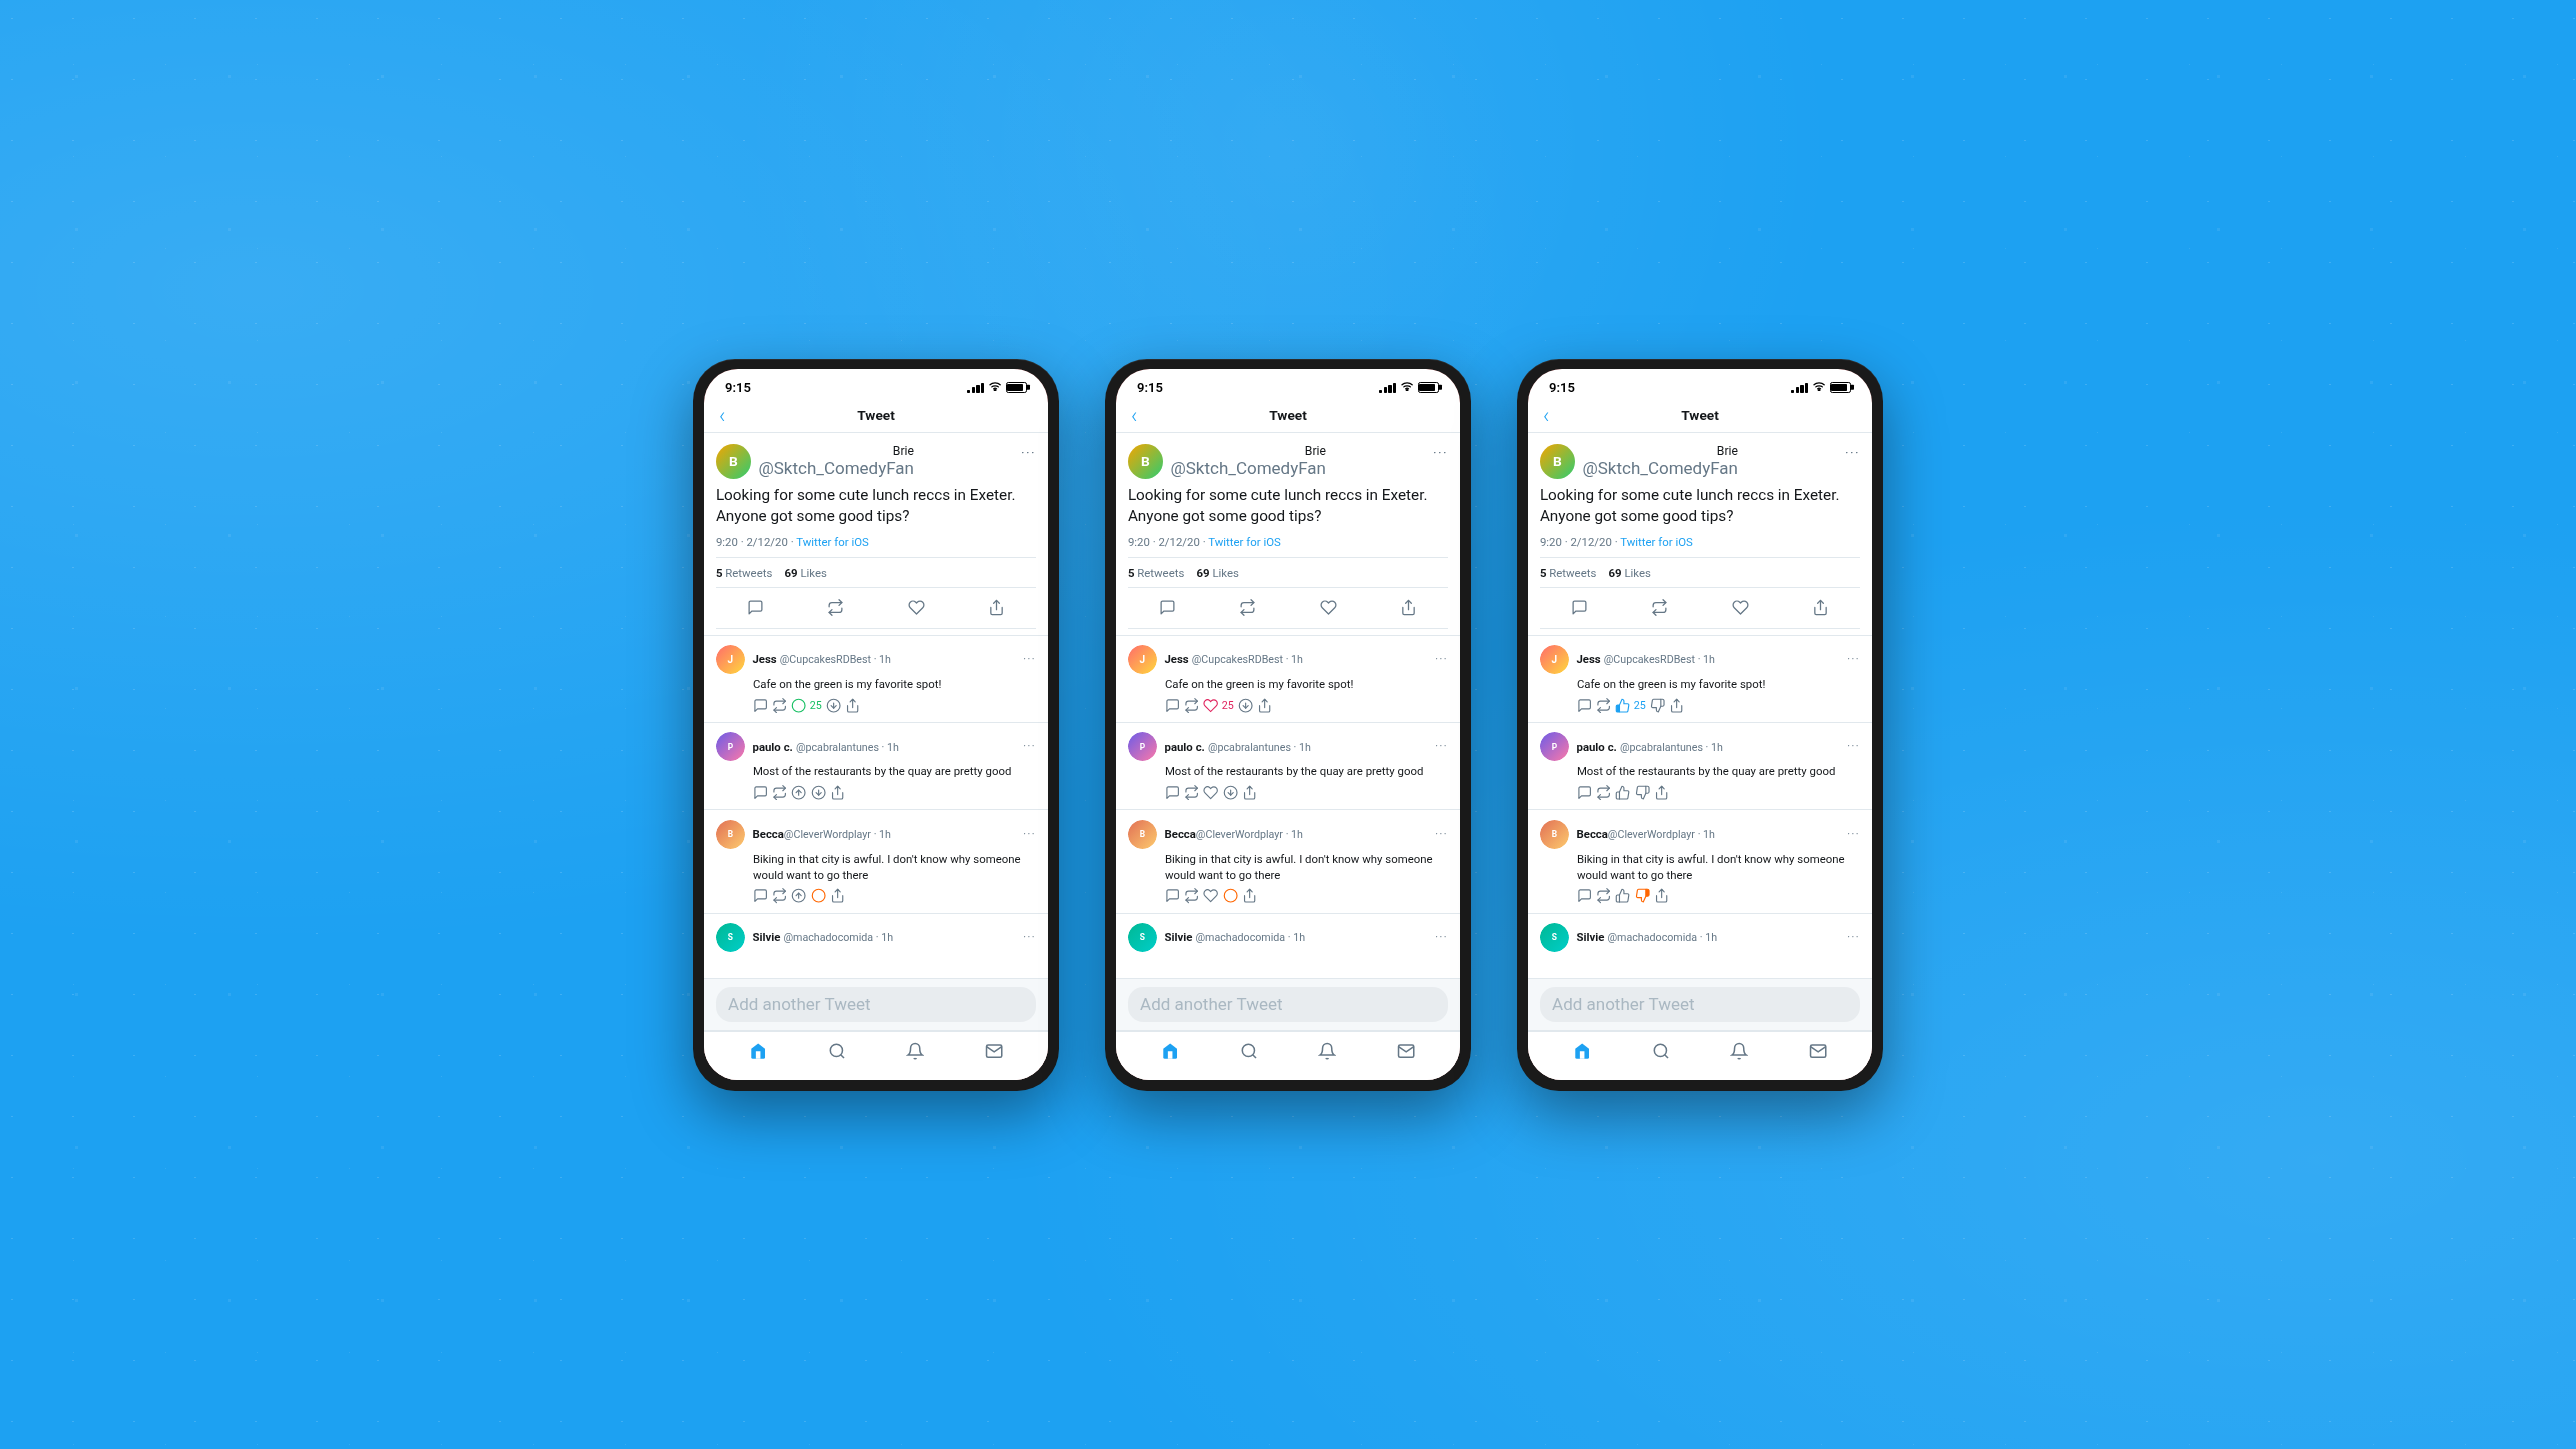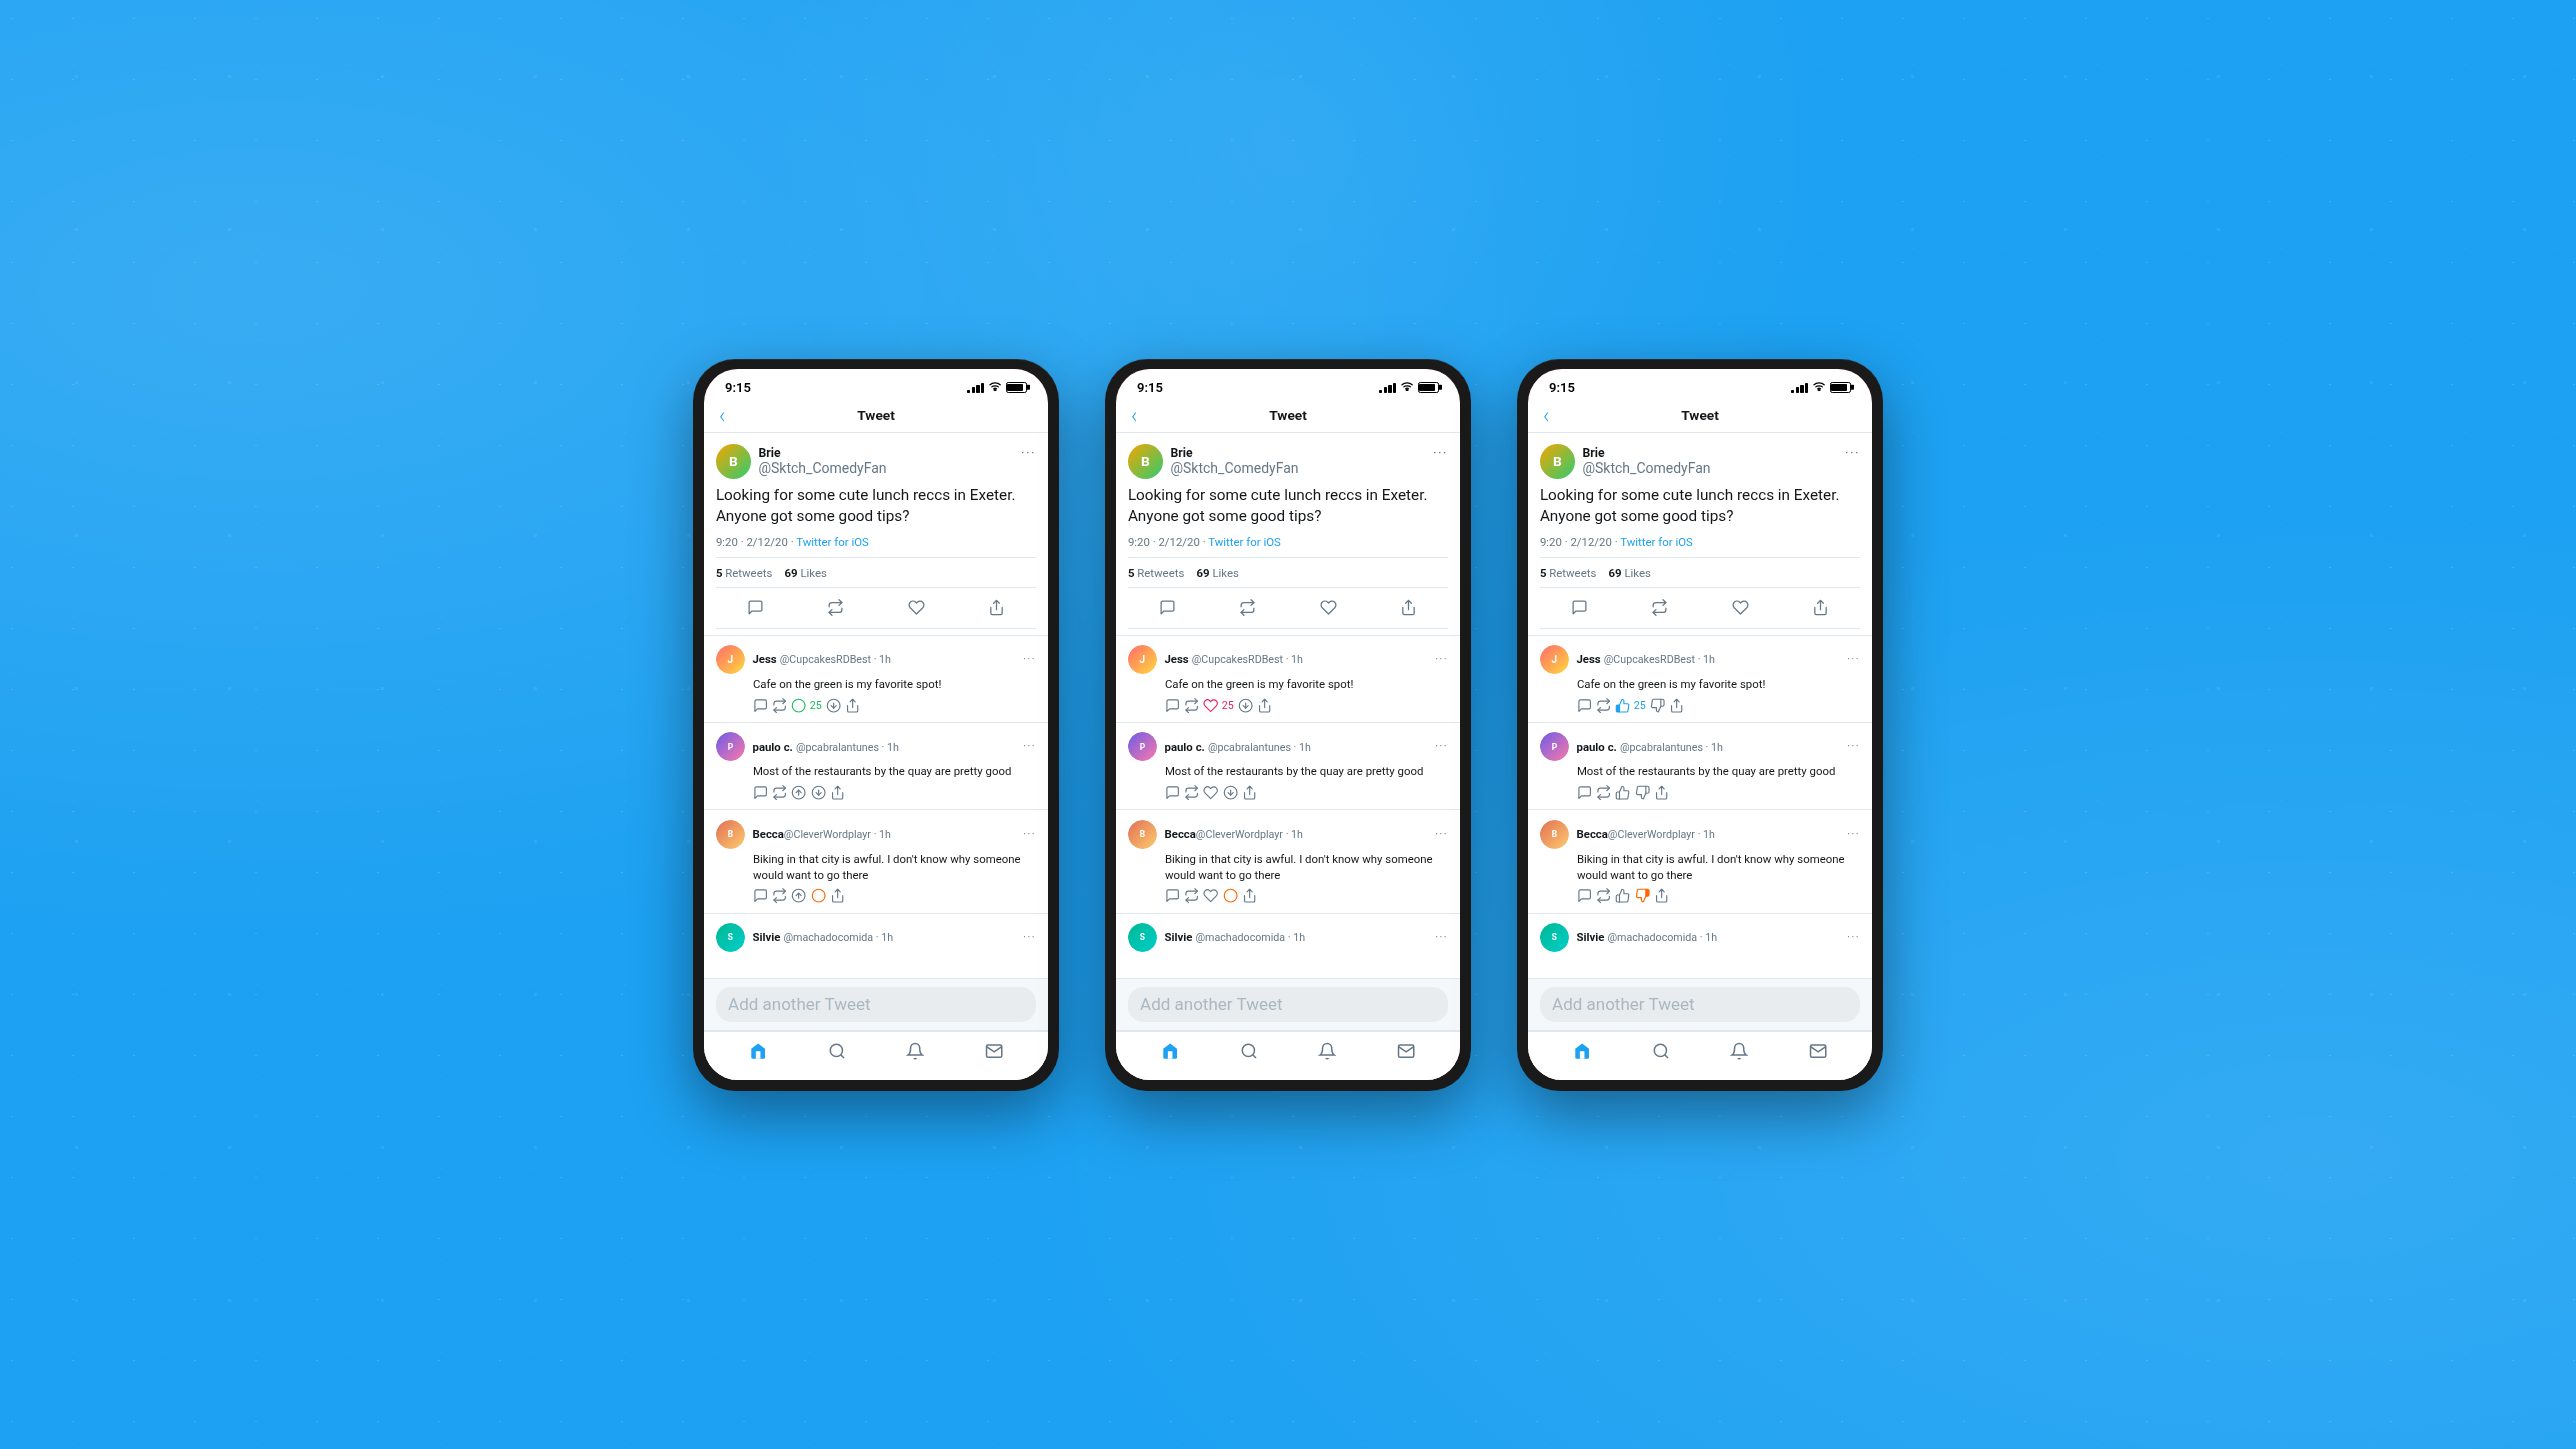--- a/index.html
+++ b/index.html
@@ -170,25 +170,26 @@
     .avatar {
       width: 35px;
       height: 35px;
       border-radius: 50%;
       overflow: hidden;
       flex-shrink: 0;
       background: #ccc;
     }
     .user-name {
       font-size: 12.2px;
-      font-weight: 700;
+      font-weight: 400;
       color: #14171a;
+      text-align: right;
     }
     .user-handle {
-      font-size: 14px;
+      font-size: 17px;
       color: #657786;
     }
     .more-dots {
       color: #657786;
       font-size: 13.7px;
       letter-spacing: 1.5px;
     }
     .tweet-text {
       font-size: 15.3px;
       line-height: 1.4;

